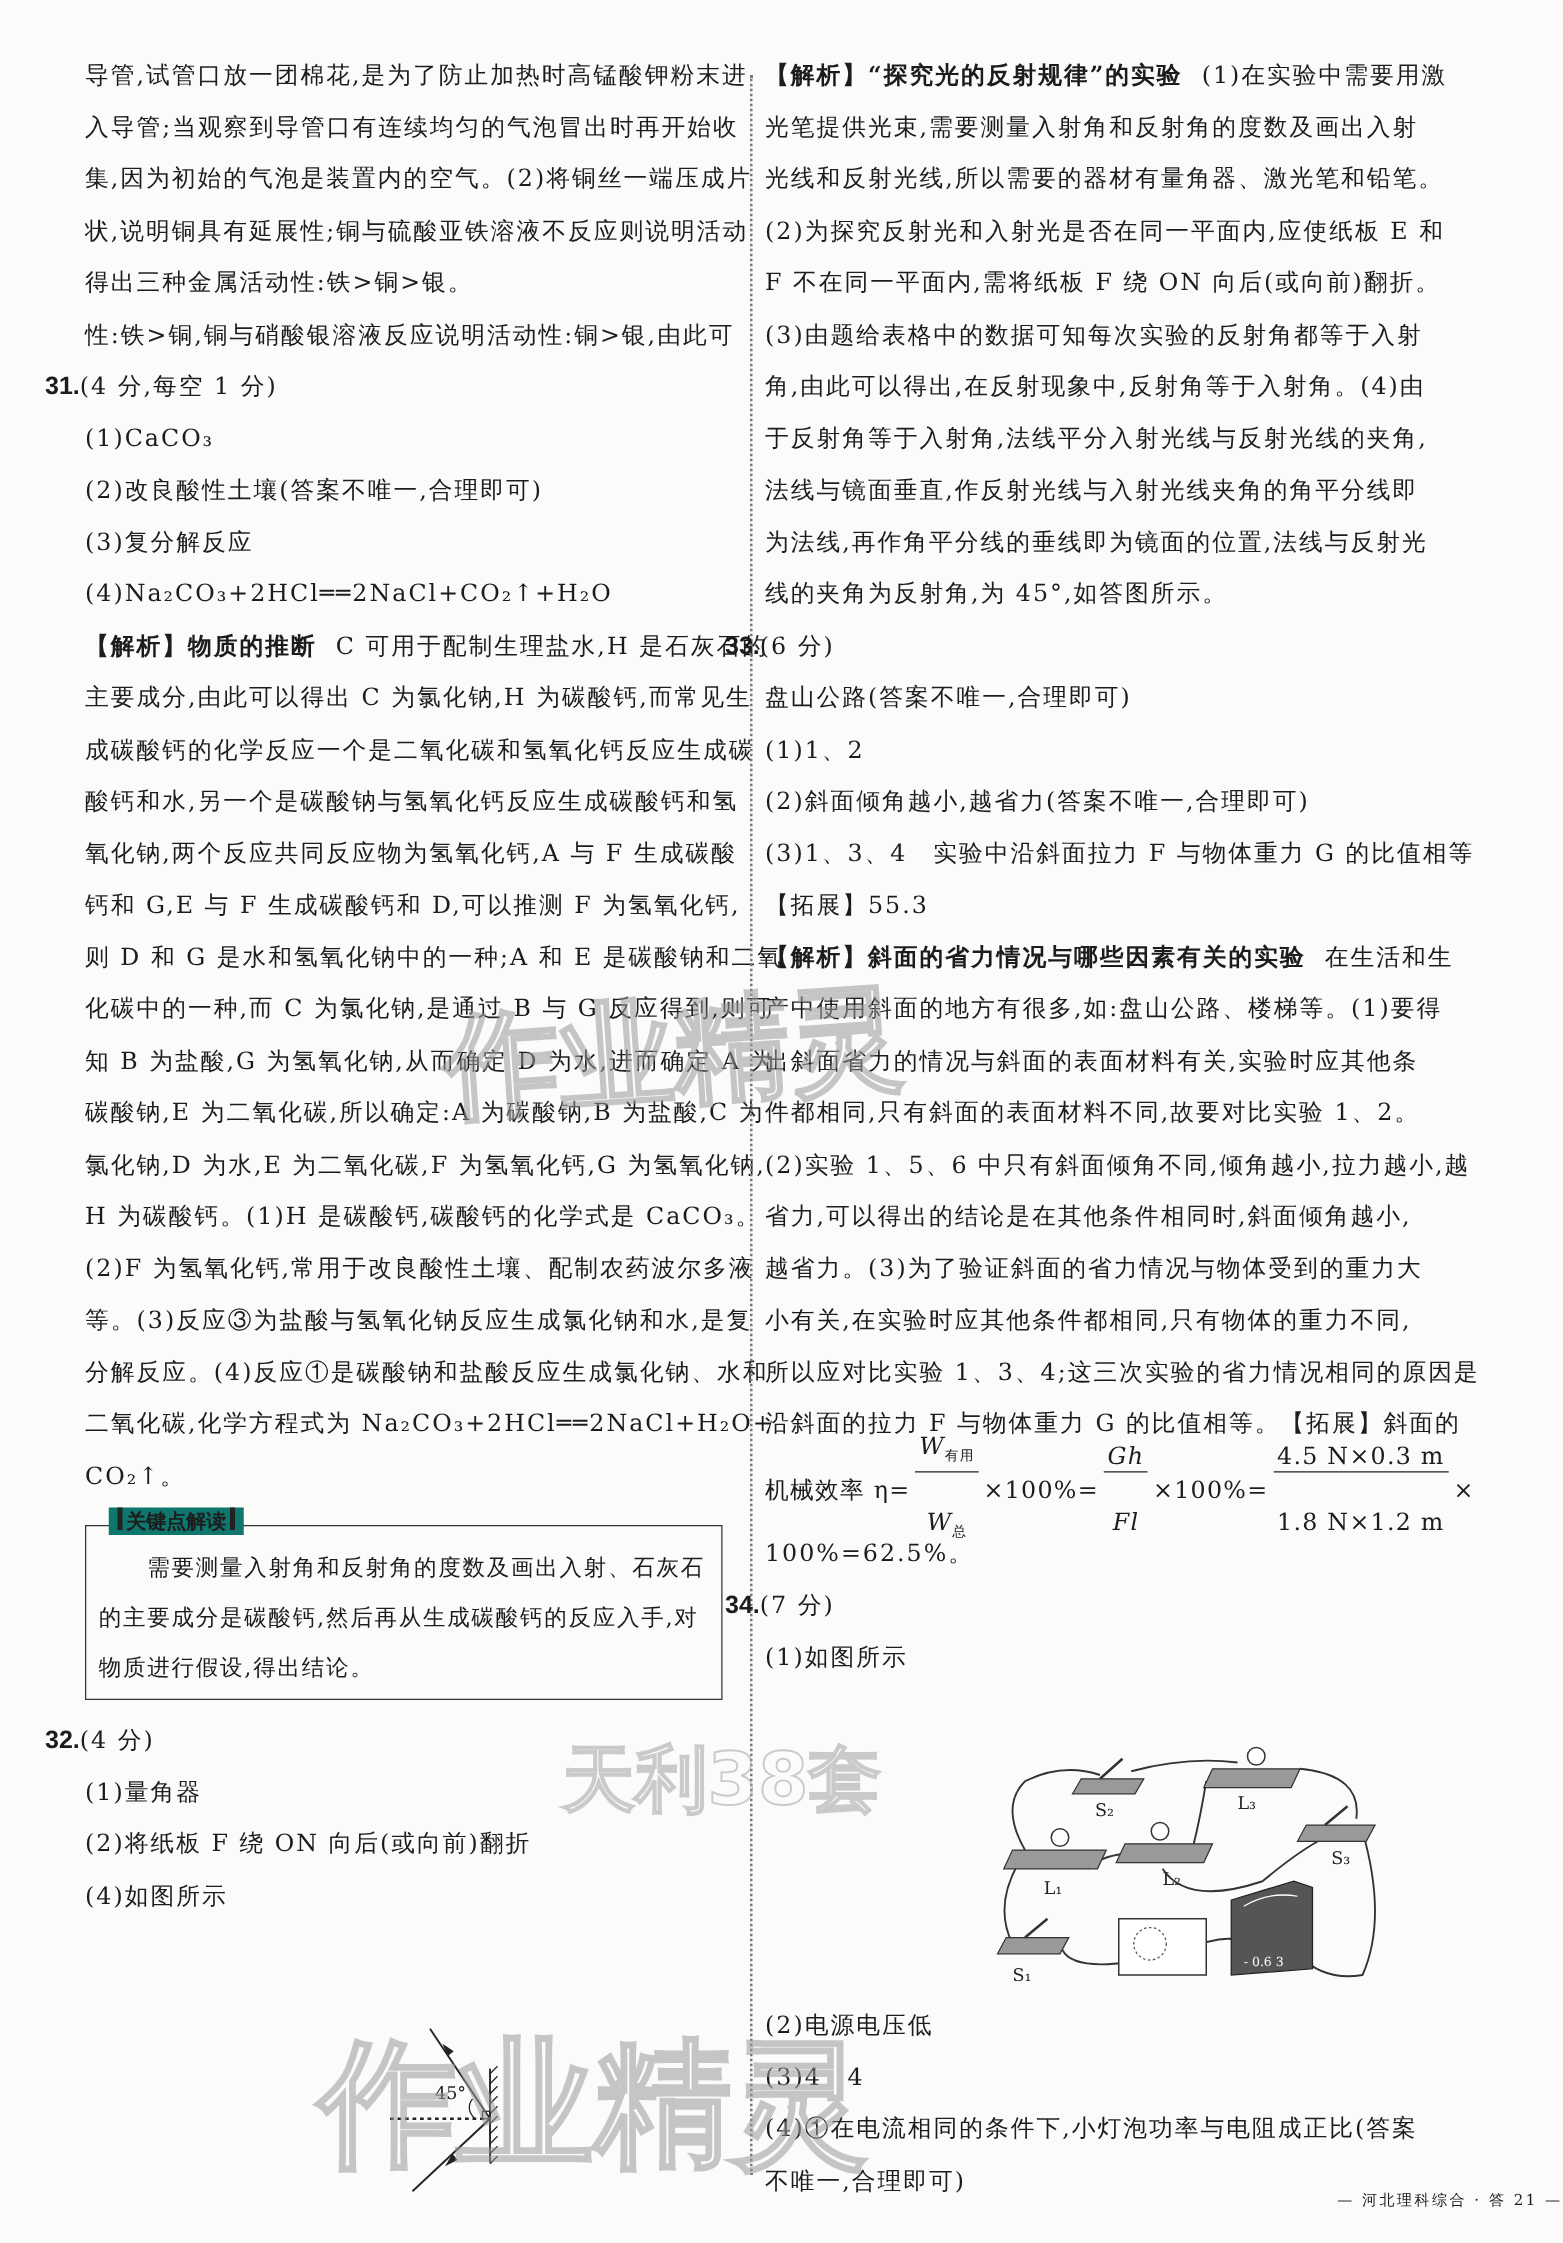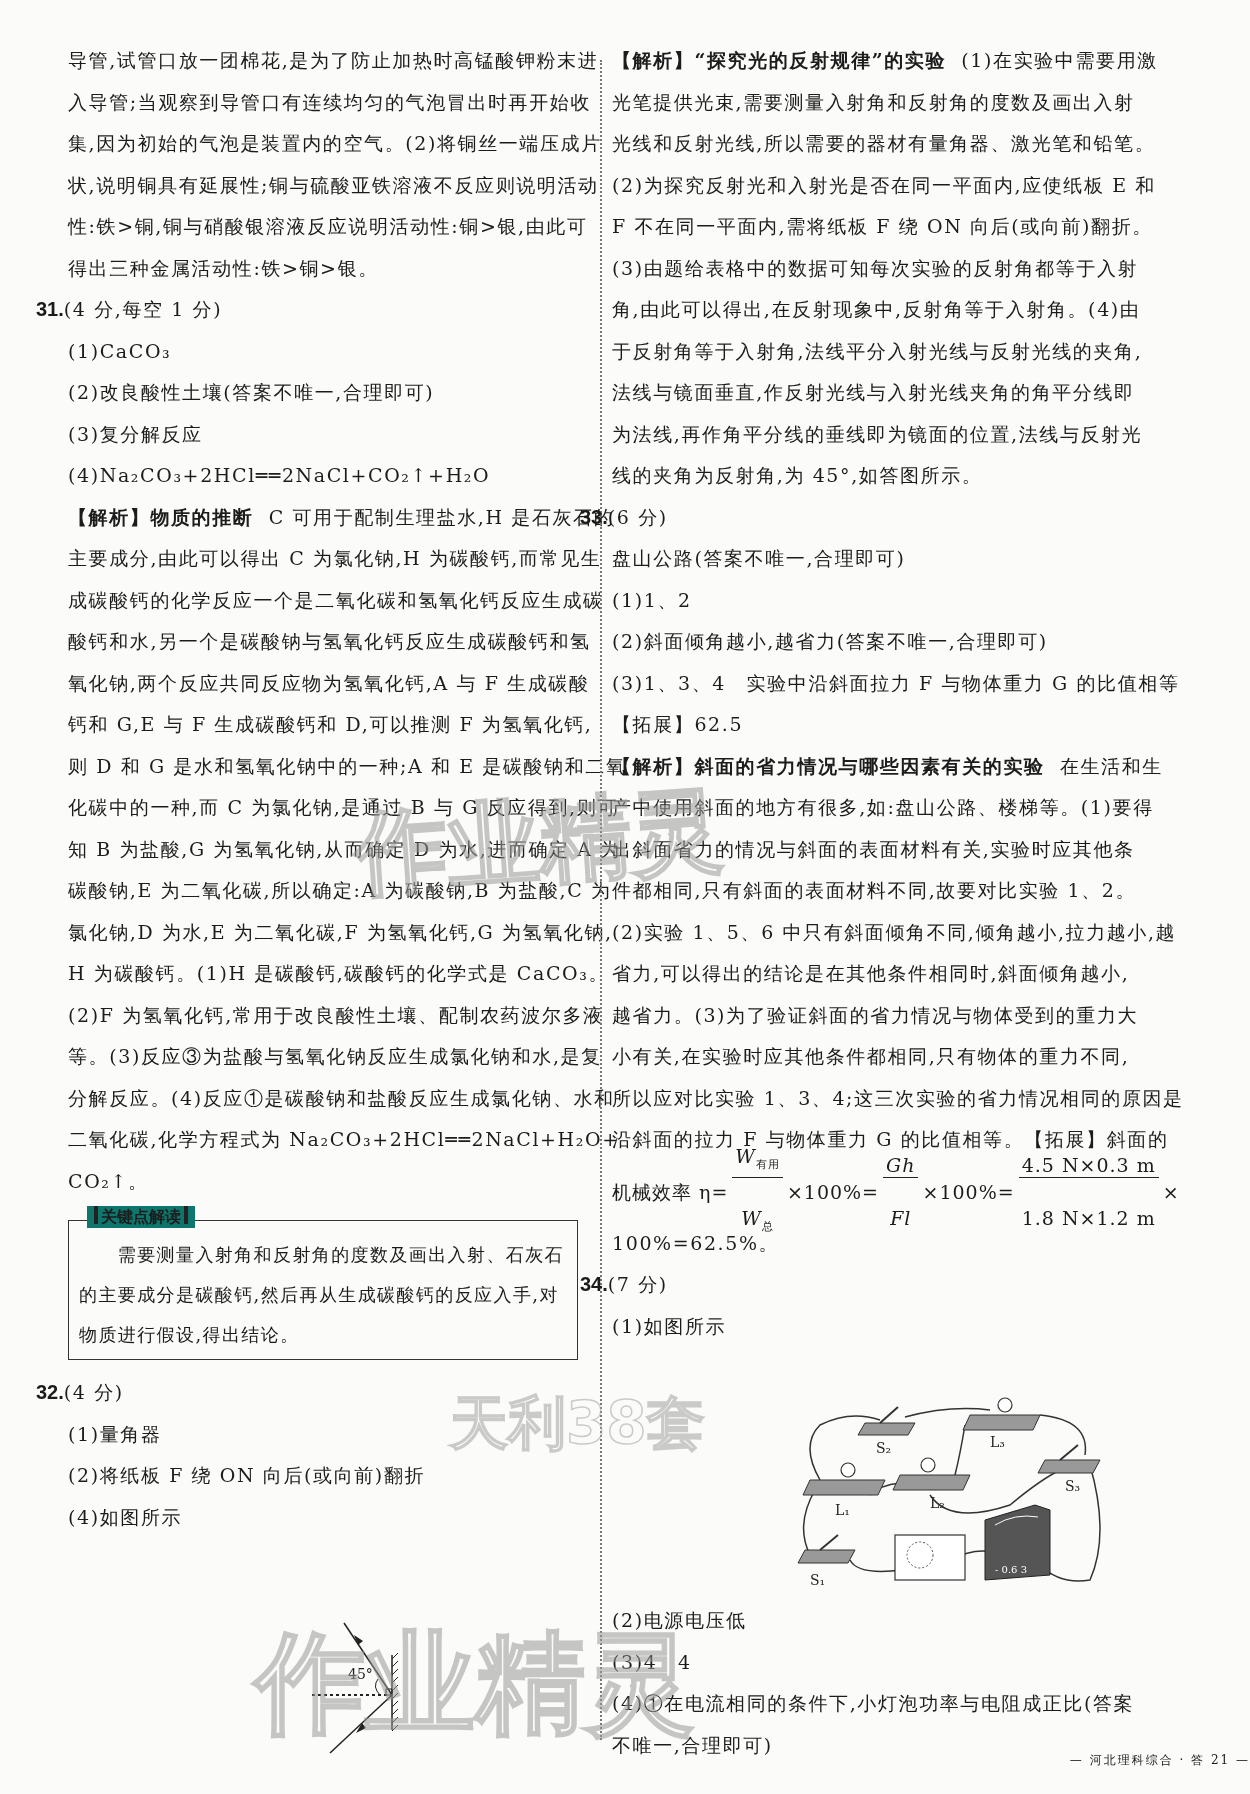--- a/index.html
+++ b/index.html
@@ -29,22 +29,22 @@
 </head>
 <body>
 
 <div class="page">
 
   <div class="col col-left">
     <div class="line">导管,试管口放一团棉花,是为了防止加热时高锰酸钾粉末进</div>
     <div class="line">入导管;当观察到导管口有连续均匀的气泡冒出时再开始收</div>
     <div class="line">集,因为初始的气泡是装置内的空气。(2)将铜丝一端压成片</div>
     <div class="line">状,说明铜具有延展性;铜与硫酸亚铁溶液不反应则说明活动</div>
+    <div class="line">得出三种金属活动性:铁&gt;铜&gt;银。</div>
     <div class="line">性:铁&gt;铜,铜与硝酸银溶液反应说明活动性:铜&gt;银,由此可</div>
-    <div class="line">得出三种金属活动性:铁&gt;铜&gt;银。</div>
 
     <div class="line" style="margin-left:-32px">
       <span class="qnum">31.</span><span>(4 分,每空 1 分)</span>
     </div>
     <div class="line">(1)CaCO₃</div>
     <div class="line">(2)改良酸性土壤(答案不唯一,合理即可)</div>
     <div class="line">(3)复分解反应</div>
     <div class="line">(4)Na₂CO₃+2HCl══2NaCl+CO₂↑+H₂O</div>
     <div class="line">
       <span class="bold">【解析】物质的推断</span>&nbsp;&nbsp;<span>C 可用于配制生理盐水,H 是石灰石的</span>
@@ -124,21 +124,21 @@
     <div class="line">为法线,再作角平分线的垂线即为镜面的位置,法线与反射光</div>
     <div class="line">线的夹角为反射角,为 45°,如答图所示。</div>
 
     <div class="line" style="margin-left:-32px">
       <span class="qnum">33.</span><span>(6 分)</span>
     </div>
     <div class="line">盘山公路(答案不唯一,合理即可)</div>
     <div class="line">(1)1、2</div>
     <div class="line">(2)斜面倾角越小,越省力(答案不唯一,合理即可)</div>
     <div class="line">(3)1、3、4　实验中沿斜面拉力 F 与物体重力 G 的比值相等</div>
-    <div class="line">【拓展】62.5</div>
+    <div class="line">【拓展】55.3</div>
     <div class="line">
       <span class="bold">【解析】斜面的省力情况与哪些因素有关的实验</span>&nbsp;&nbsp;<span>在生活和生</span>
     </div>
     <div class="line">产中使用斜面的地方有很多,如:盘山公路、楼梯等。(1)要得</div>
     <div class="line">出斜面省力的情况与斜面的表面材料有关,实验时应其他条</div>
     <div class="line">件都相同,只有斜面的表面材料不同,故要对比实验 1、2。</div>
     <div class="line">(2)实验 1、5、6 中只有斜面倾角不同,倾角越小,拉力越小,越</div>
     <div class="line">省力,可以得出的结论是在其他条件相同时,斜面倾角越小,</div>
     <div class="line">越省力。(3)为了验证斜面的省力情况与物体受到的重力大</div>
     <div class="line">小有关,在实验时应其他条件都相同,只有物体的重力不同,</div>

